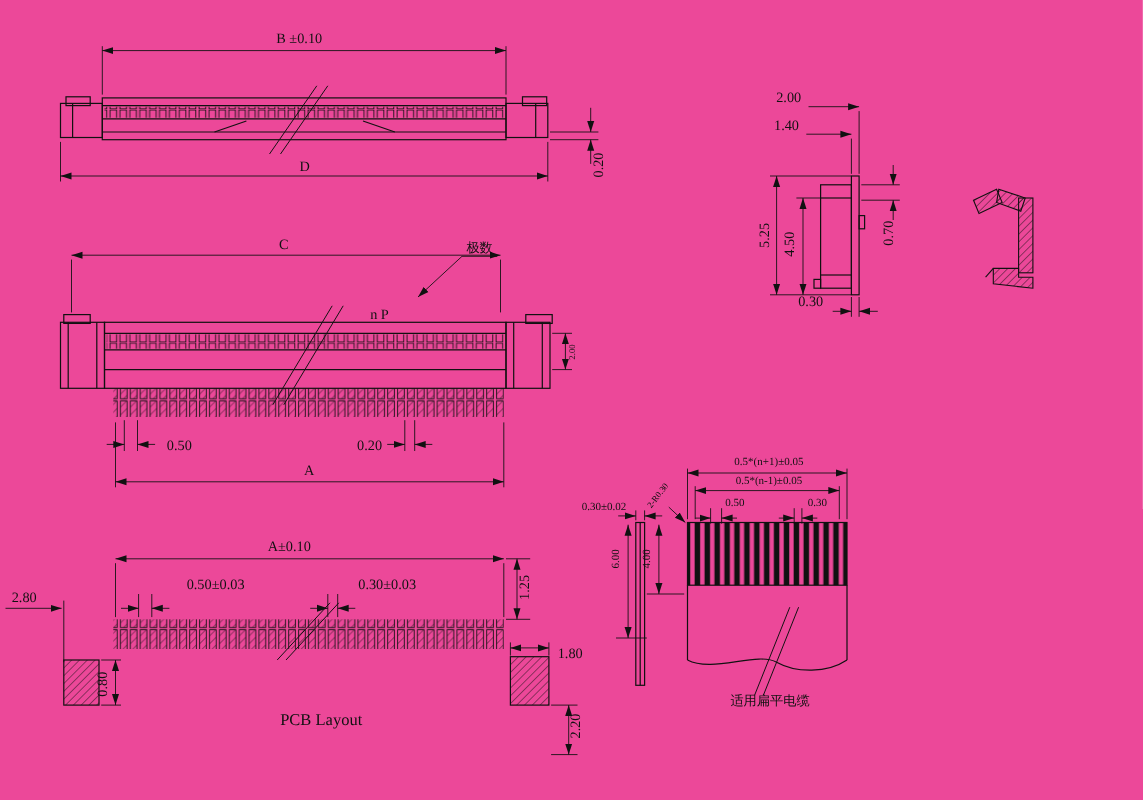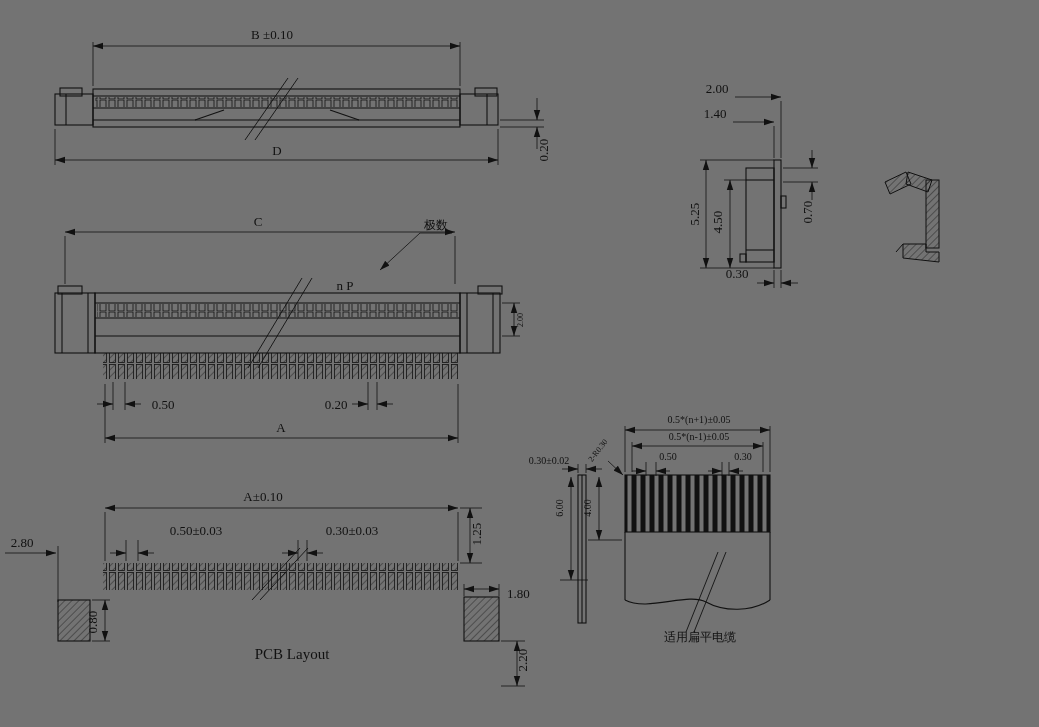--- a/index.html
+++ b/index.html
@@ -1,16 +1,16 @@
 <!DOCTYPE html>
 <html><head>
 <meta charset="utf-8">
 <style>
   html,body{margin:0;padding:0;background:#fff;}
-  .sheet{width:1039px;height:727px;background:#737373;position:relative;overflow:hidden;}
+  .sheet{width:1039px;height:727px;background:#ec4899;position:relative;overflow:hidden;}
   svg{display:block;}
   svg text{font-family:"Liberation Serif","DejaVu Serif",serif;font-size:13px;fill:#111;stroke:none;}
   svg text.small{font-size:10px;}
   svg text.tiny{font-size:8px;}
   svg text.caption{font-size:15px;}
   svg text.cjk{font-size:12px;}
 </style>
 </head>
 <body>
 

